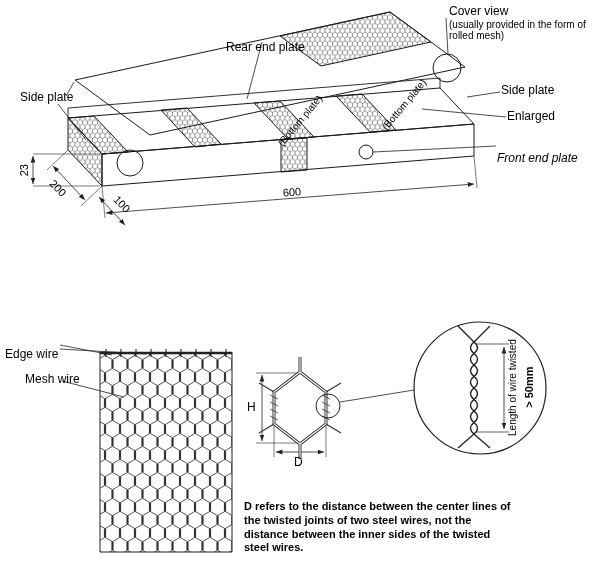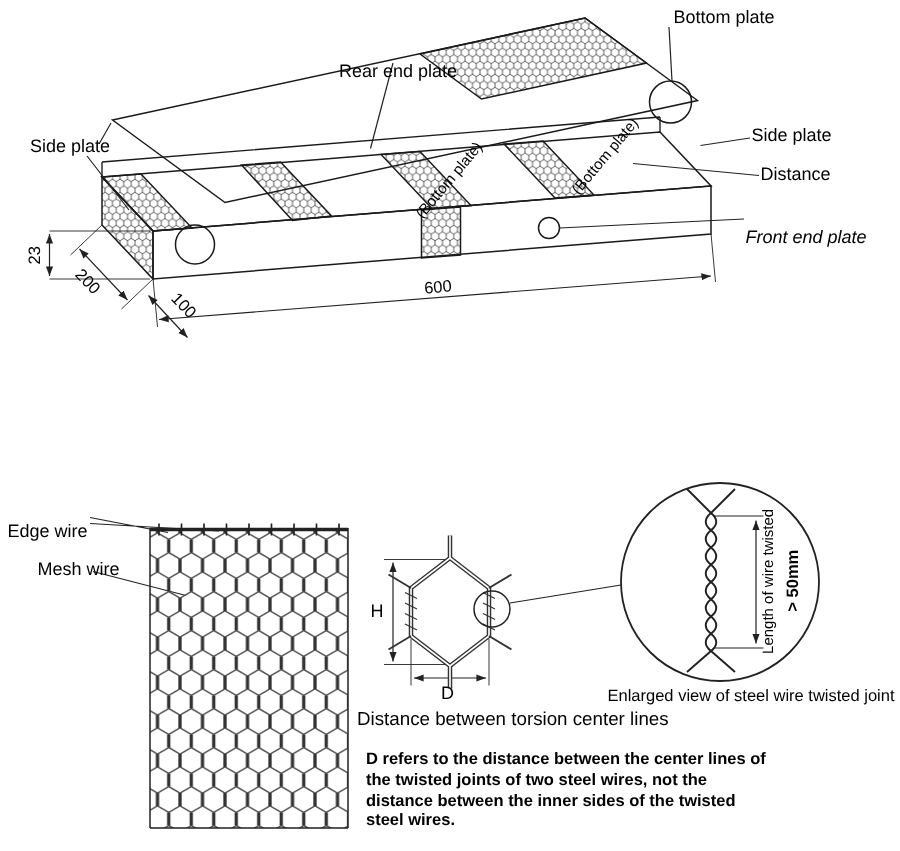--- a/index.html
+++ b/index.html
@@ -112,40 +112,39 @@
     </g>
 
     <g fill="none" stroke="#222">
       <circle cx="480" cy="388" r="66" stroke-width="1.2"></circle>
       <path d="M474,342 q-7,5.75 0,11.5 q7,5.75 0,11.5 q-7,5.75 0,11.5 q7,5.75 0,11.5 q-7,5.75 0,11.5 q7,5.75 0,11.5 q-7,5.75 0,11.5 q7,5.75 0,11.5" stroke-width="1.3"></path>
       <path d="M474,342 q7,5.75 0,11.5 q-7,5.75 0,11.5 q7,5.75 0,11.5 q-7,5.75 0,11.5 q7,5.75 0,11.5 q-7,5.75 0,11.5 q7,5.75 0,11.5 q-7,5.75 0,11.5" stroke-width="1.3"></path>
       <path d="M474,342 L458,326 M474,342 L490,326 M474,434 L458,448 M474,434 L490,448" stroke-width="1.3"></path>
     </g>
   </svg>
 
-  <div class="lbl" style="left:449px;top:5px;">Bottom plate</div>
+  <div class="lbl" style="left:449px;top:5px;">Cover view</div>
+  <div class="lbl sm wrap" style="left:449px;top:19px;width:142px;">(usually provided in the form of rolled mesh)</div>
   <div class="lbl" style="left:226px;top:41px;">Rear end plate</div>
   <div class="lbl" style="left:20px;top:91px;">Side plate</div>
   <div class="lbl" style="left:501px;top:84px;">Side plate</div>
-  <div class="lbl" style="left:507px;top:110px;">Distance</div>
+  <div class="lbl" style="left:507px;top:110px;">Enlarged</div>
   <div class="lbl" style="left:497px;top:152px;font-style:italic;">Front end plate</div>
   <div class="lbl sm ctr" style="left:260px;top:115px;width:80px;transform:rotate(-50deg);">(Bottom plate)</div>
   <div class="lbl sm ctr" style="left:364px;top:99px;width:80px;transform:rotate(-50deg);">(Bottom plate)</div>
 
   <div class="lbl dim ctr" style="left:16px;top:164px;width:16px;transform:rotate(-90deg);">23</div>
   <div class="lbl dim ctr" style="left:38px;top:182px;width:40px;transform:rotate(46deg);">200</div>
   <div class="lbl dim ctr" style="left:272px;top:186px;width:40px;transform:rotate(-5deg);">600</div>
   <div class="lbl dim ctr" style="left:102px;top:198px;width:40px;transform:rotate(46deg);">100</div>
 
   <div class="lbl" style="left:5px;top:348px;">Edge wire</div>
   <div class="lbl" style="left:25px;top:373px;">Mesh wire</div>
 
   <div class="lbl" style="left:247px;top:401px;">H</div>
   <div class="lbl" style="left:294px;top:456px;">D</div>
-  <div class="lbl" style="left:238px;top:472px;font-size:12.5px;">Distance between torsion center lines</div>
 
   <div class="lbl sm ctr" style="left:458px;top:382px;width:110px;transform:rotate(-90deg);">Length of wire twisted</div>
   <div class="lbl dim b ctr" style="left:494px;top:381px;width:70px;transform:rotate(-90deg);">&gt; 50mm</div>
-  <div class="lbl" style="left:405px;top:458px;font-size:11px;">Enlarged view of steel wire twisted joint</div>
 
   <div class="lbl wrap b" style="left:244px;top:500px;width:272px;font-size:11px;line-height:1.25;">D refers to the distance between the center lines of the twisted joints of two steel wires, not the distance between the inner sides of the twisted steel wires.</div>
 
 </div>
 
 </body></html>

